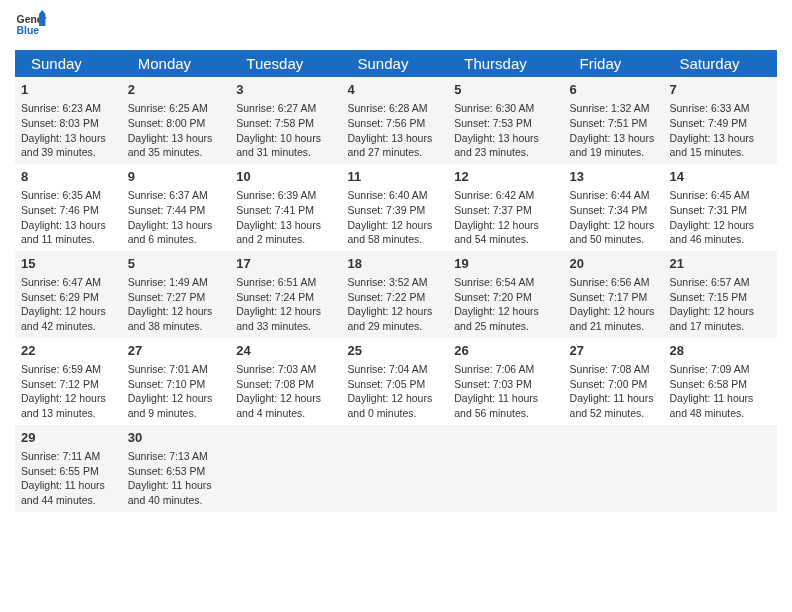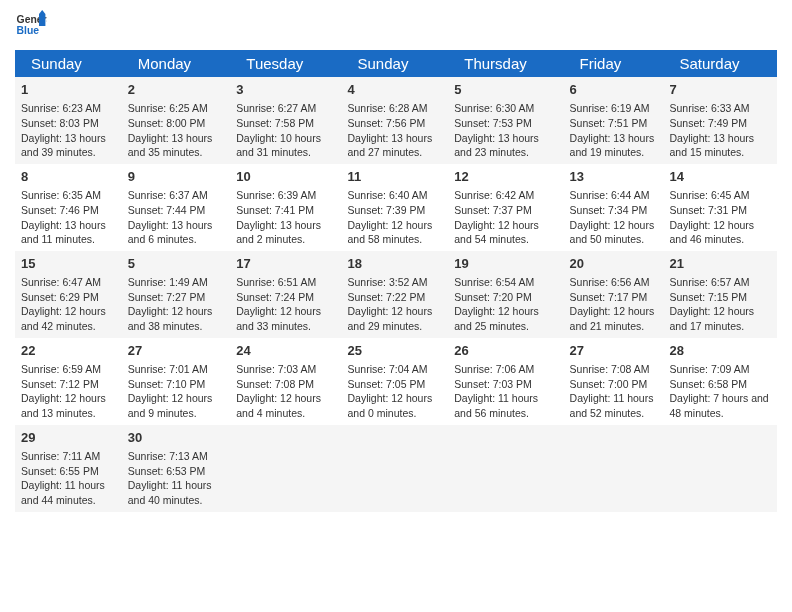--- a/index.html
+++ b/index.html
@@ -116,21 +116,21 @@
           <th>Saturday</th>
         </tr>
     </thead>
     <tbody id="calendar-body">
     <tr>
           <td><span class="day-num">1</span><span>Sunrise: 6:23 AM</span><br><span>Sunset: 8:03 PM</span><br><span>Daylight: 13 hours and 39 minutes.</span></td>
           <td><span class="day-num">2</span><span>Sunrise: 6:25 AM</span><br><span>Sunset: 8:00 PM</span><br><span>Daylight: 13 hours and 35 minutes.</span></td>
           <td><span class="day-num">3</span><span>Sunrise: 6:27 AM</span><br><span>Sunset: 7:58 PM</span><br><span>Daylight: 10 hours and 31 minutes.</span></td>
           <td><span class="day-num">4</span><span>Sunrise: 6:28 AM</span><br><span>Sunset: 7:56 PM</span><br><span>Daylight: 13 hours and 27 minutes.</span></td>
           <td><span class="day-num">5</span><span>Sunrise: 6:30 AM</span><br><span>Sunset: 7:53 PM</span><br><span>Daylight: 13 hours and 23 minutes.</span></td>
-          <td><span class="day-num">6</span><span>Sunrise: 6:19 AM</span><br><span>Sunset: 7:51 PM</span><br><span>Daylight: 13 hours and 19 minutes.</span></td>
+          <td><span class="day-num">6</span><span>Sunrise: 1:32 AM</span><br><span>Sunset: 7:51 PM</span><br><span>Daylight: 13 hours and 19 minutes.</span></td>
           <td><span class="day-num">7</span><span>Sunrise: 6:33 AM</span><br><span>Sunset: 7:49 PM</span><br><span>Daylight: 13 hours and 15 minutes.</span></td>
         </tr>
         <tr>
           <td><span class="day-num">8</span><span>Sunrise: 6:35 AM</span><br><span>Sunset: 7:46 PM</span><br><span>Daylight: 13 hours and 11 minutes.</span></td>
           <td><span class="day-num">9</span><span>Sunrise: 6:37 AM</span><br><span>Sunset: 7:44 PM</span><br><span>Daylight: 13 hours and 6 minutes.</span></td>
           <td><span class="day-num">10</span><span>Sunrise: 6:39 AM</span><br><span>Sunset: 7:41 PM</span><br><span>Daylight: 13 hours and 2 minutes.</span></td>
           <td><span class="day-num">11</span><span>Sunrise: 6:40 AM</span><br><span>Sunset: 7:39 PM</span><br><span>Daylight: 12 hours and 58 minutes.</span></td>
           <td><span class="day-num">12</span><span>Sunrise: 6:42 AM</span><br><span>Sunset: 7:37 PM</span><br><span>Daylight: 12 hours and 54 minutes.</span></td>
           <td><span class="day-num">13</span><span>Sunrise: 6:44 AM</span><br><span>Sunset: 7:34 PM</span><br><span>Daylight: 12 hours and 50 minutes.</span></td>
           <td><span class="day-num">14</span><span>Sunrise: 6:45 AM</span><br><span>Sunset: 7:31 PM</span><br><span>Daylight: 12 hours and 46 minutes.</span></td>
@@ -144,21 +144,21 @@
           <td><span class="day-num">20</span><span>Sunrise: 6:56 AM</span><br><span>Sunset: 7:17 PM</span><br><span>Daylight: 12 hours and 21 minutes.</span></td>
           <td><span class="day-num">21</span><span>Sunrise: 6:57 AM</span><br><span>Sunset: 7:15 PM</span><br><span>Daylight: 12 hours and 17 minutes.</span></td>
         </tr>
         <tr>
           <td><span class="day-num">22</span><span>Sunrise: 6:59 AM</span><br><span>Sunset: 7:12 PM</span><br><span>Daylight: 12 hours and 13 minutes.</span></td>
           <td><span class="day-num">27</span><span>Sunrise: 7:01 AM</span><br><span>Sunset: 7:10 PM</span><br><span>Daylight: 12 hours and 9 minutes.</span></td>
           <td><span class="day-num">24</span><span>Sunrise: 7:03 AM</span><br><span>Sunset: 7:08 PM</span><br><span>Daylight: 12 hours and 4 minutes.</span></td>
           <td><span class="day-num">25</span><span>Sunrise: 7:04 AM</span><br><span>Sunset: 7:05 PM</span><br><span>Daylight: 12 hours and 0 minutes.</span></td>
           <td><span class="day-num">26</span><span>Sunrise: 7:06 AM</span><br><span>Sunset: 7:03 PM</span><br><span>Daylight: 11 hours and 56 minutes.</span></td>
           <td><span class="day-num">27</span><span>Sunrise: 7:08 AM</span><br><span>Sunset: 7:00 PM</span><br><span>Daylight: 11 hours and 52 minutes.</span></td>
-          <td><span class="day-num">28</span><span>Sunrise: 7:09 AM</span><br><span>Sunset: 6:58 PM</span><br><span>Daylight: 7 hours and 48 minutes.</span></td>
+          <td><span class="day-num">28</span><span>Sunrise: 7:09 AM</span><br><span>Sunset: 6:58 PM</span><br><span>Daylight: 11 hours and 48 minutes.</span></td>
         </tr>
         <tr>
           <td><span class="day-num">29</span><span>Sunrise: 7:11 AM</span><br><span>Sunset: 6:55 PM</span><br><span>Daylight: 11 hours and 44 minutes.</span></td>
           <td><span class="day-num">30</span><span>Sunrise: 7:13 AM</span><br><span>Sunset: 6:53 PM</span><br><span>Daylight: 11 hours and 40 minutes.</span></td>
           <td></td>
           <td></td>
           <td></td>
           <td></td>
           <td></td>
         </tr>

